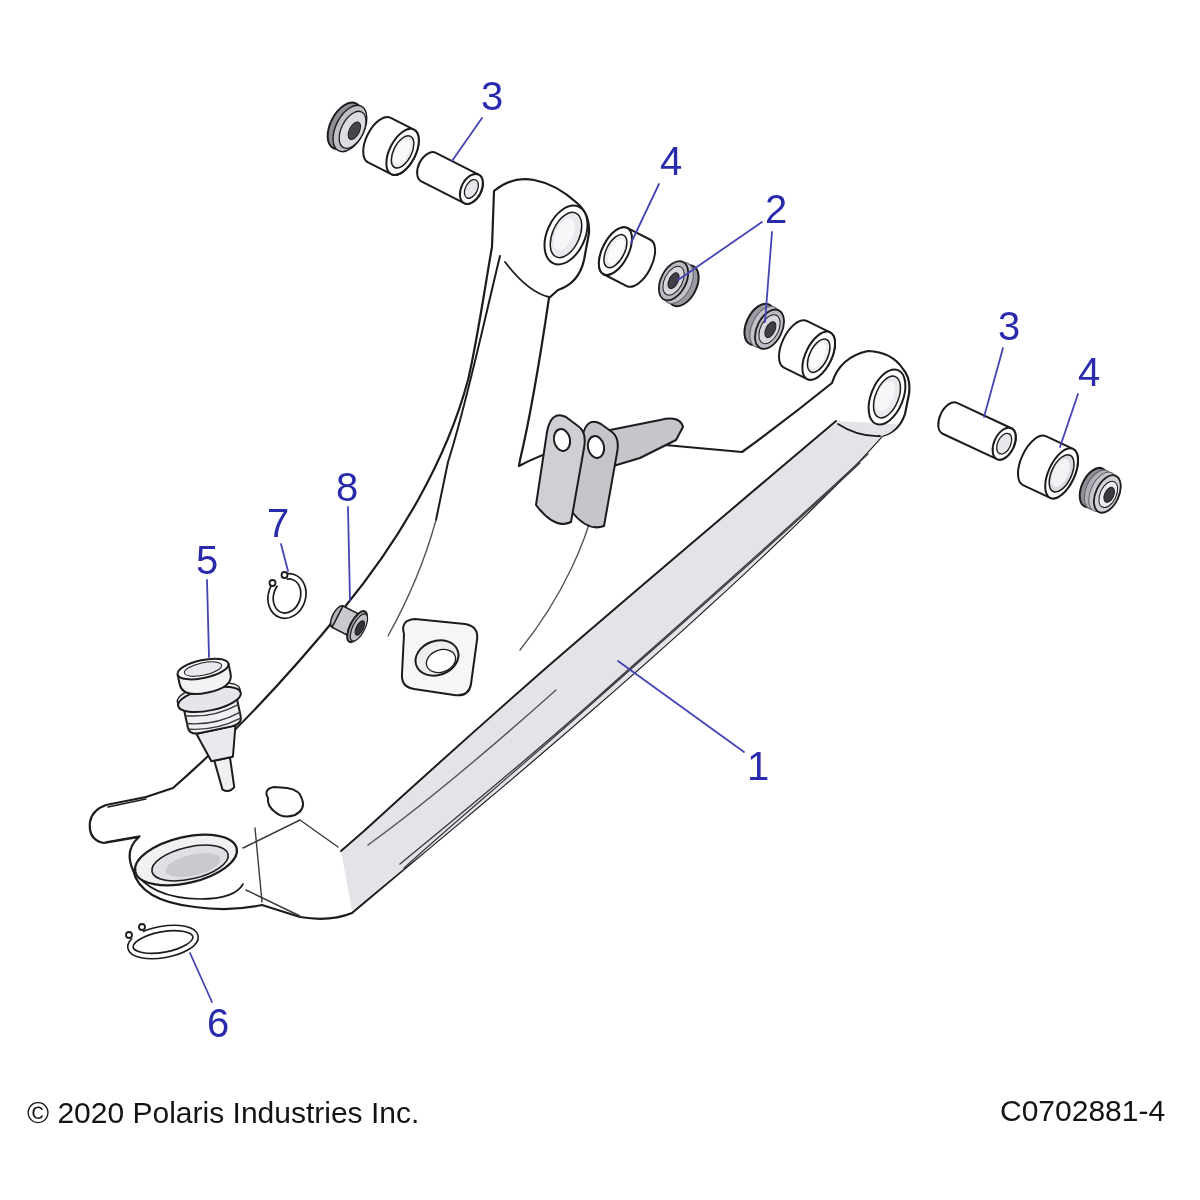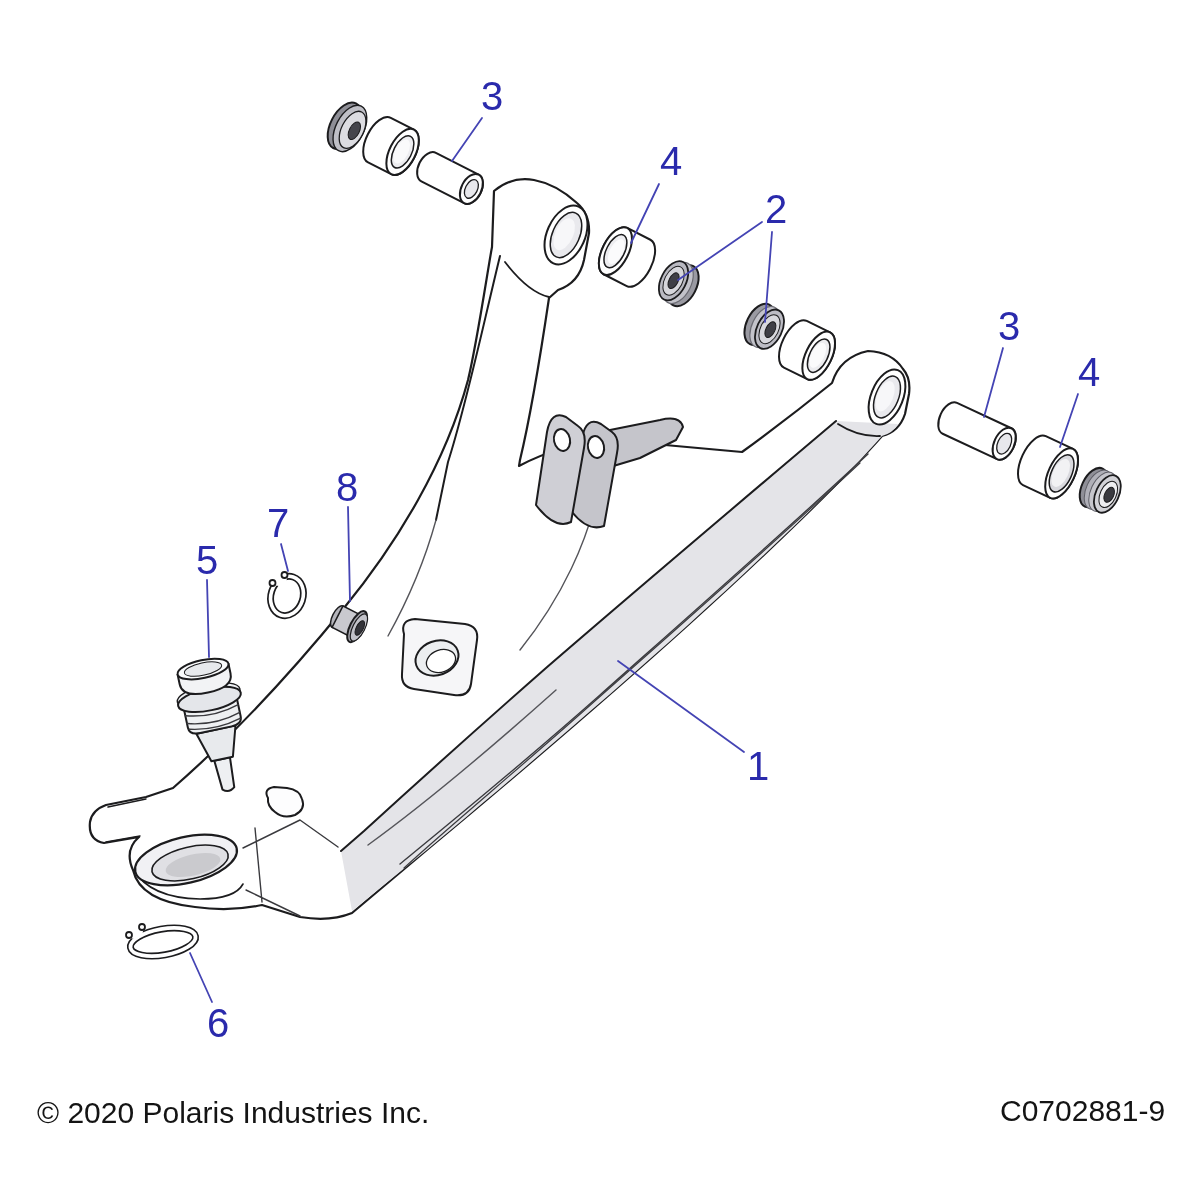--- a/index.html
+++ b/index.html
@@ -215,15 +215,15 @@
   <div class="callout" style="left:776px;top:209px">2</div>
   <div class="callout" style="left:492px;top:96px">3</div>
   <div class="callout" style="left:1009px;top:326px">3</div>
   <div class="callout" style="left:671px;top:161px">4</div>
   <div class="callout" style="left:1089px;top:372px">4</div>
   <div class="callout" style="left:207px;top:560px">5</div>
   <div class="callout" style="left:218px;top:1023px">6</div>
   <div class="callout" style="left:278px;top:523px">7</div>
   <div class="callout" style="left:347px;top:487px">8</div>
 
-  <div class="footer-text" style="left:37px;top:1096px">© 2020 Polaris Industries Inc.</div>
-  <div class="footer-text" style="left:1000px;top:1094px">C0702881-9</div>
+  <div class="footer-text" style="left:27px;top:1096px">© 2020 Polaris Industries Inc.</div>
+  <div class="footer-text" style="left:1000px;top:1094px">C0702881-4</div>
 </div>
 
 </body></html>

